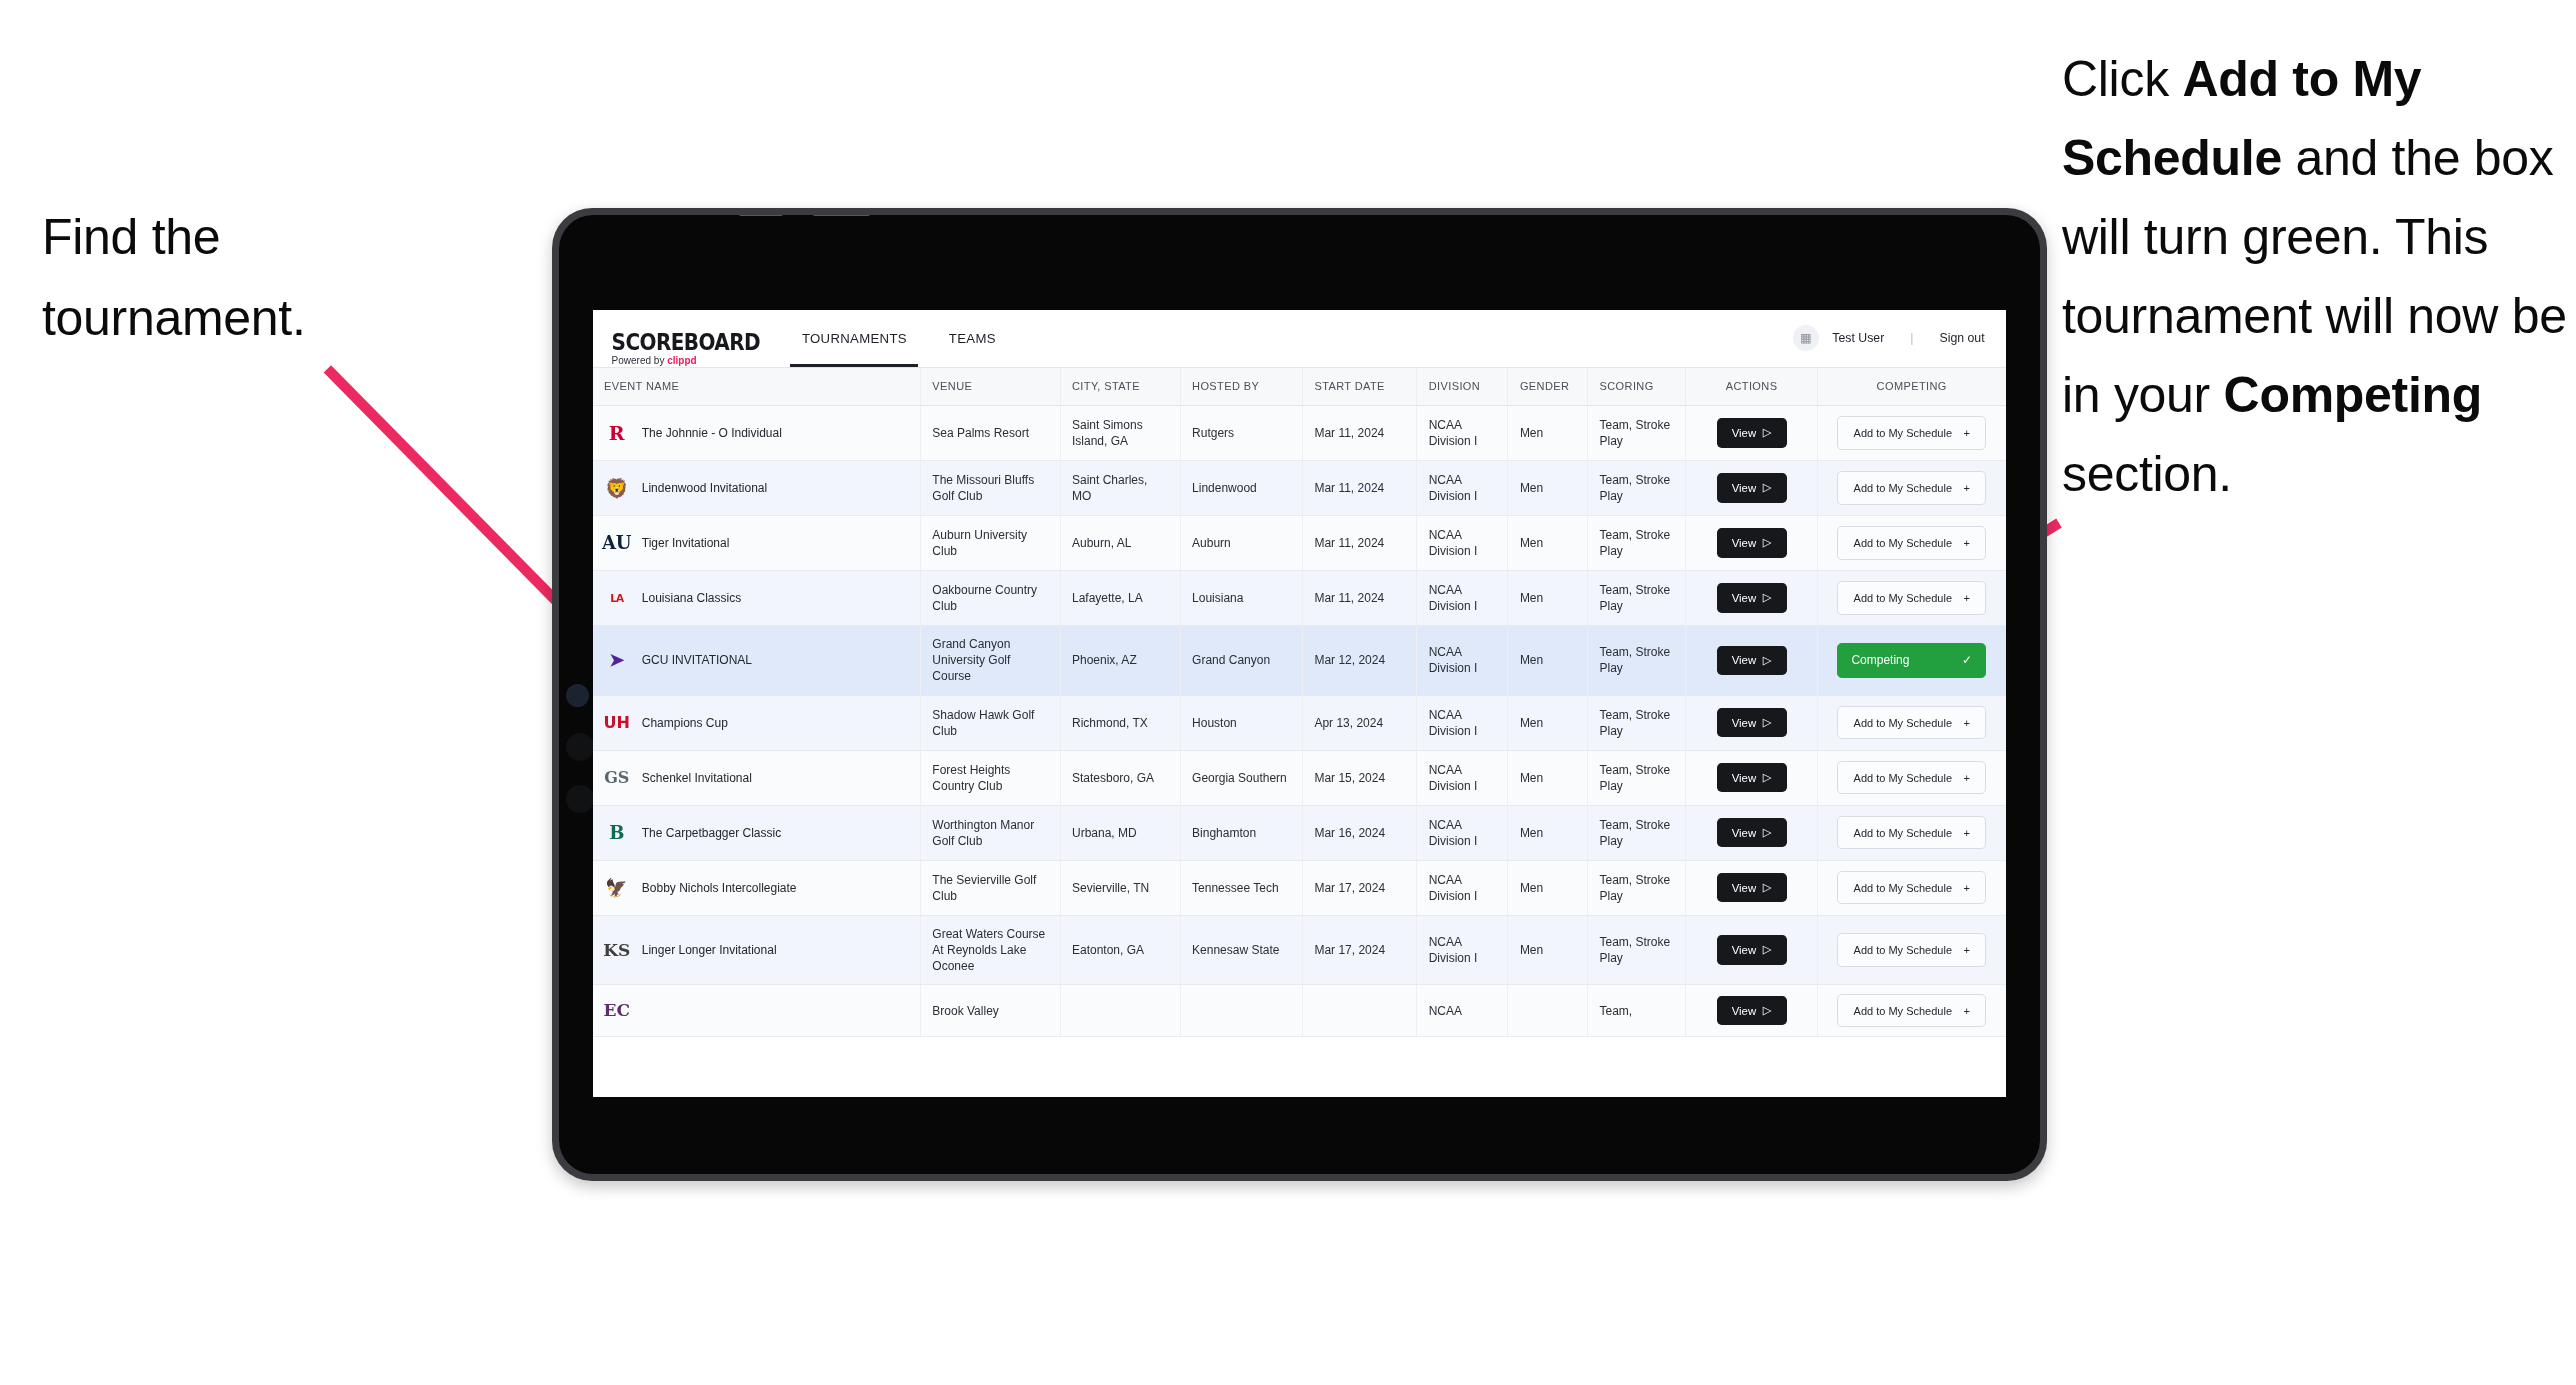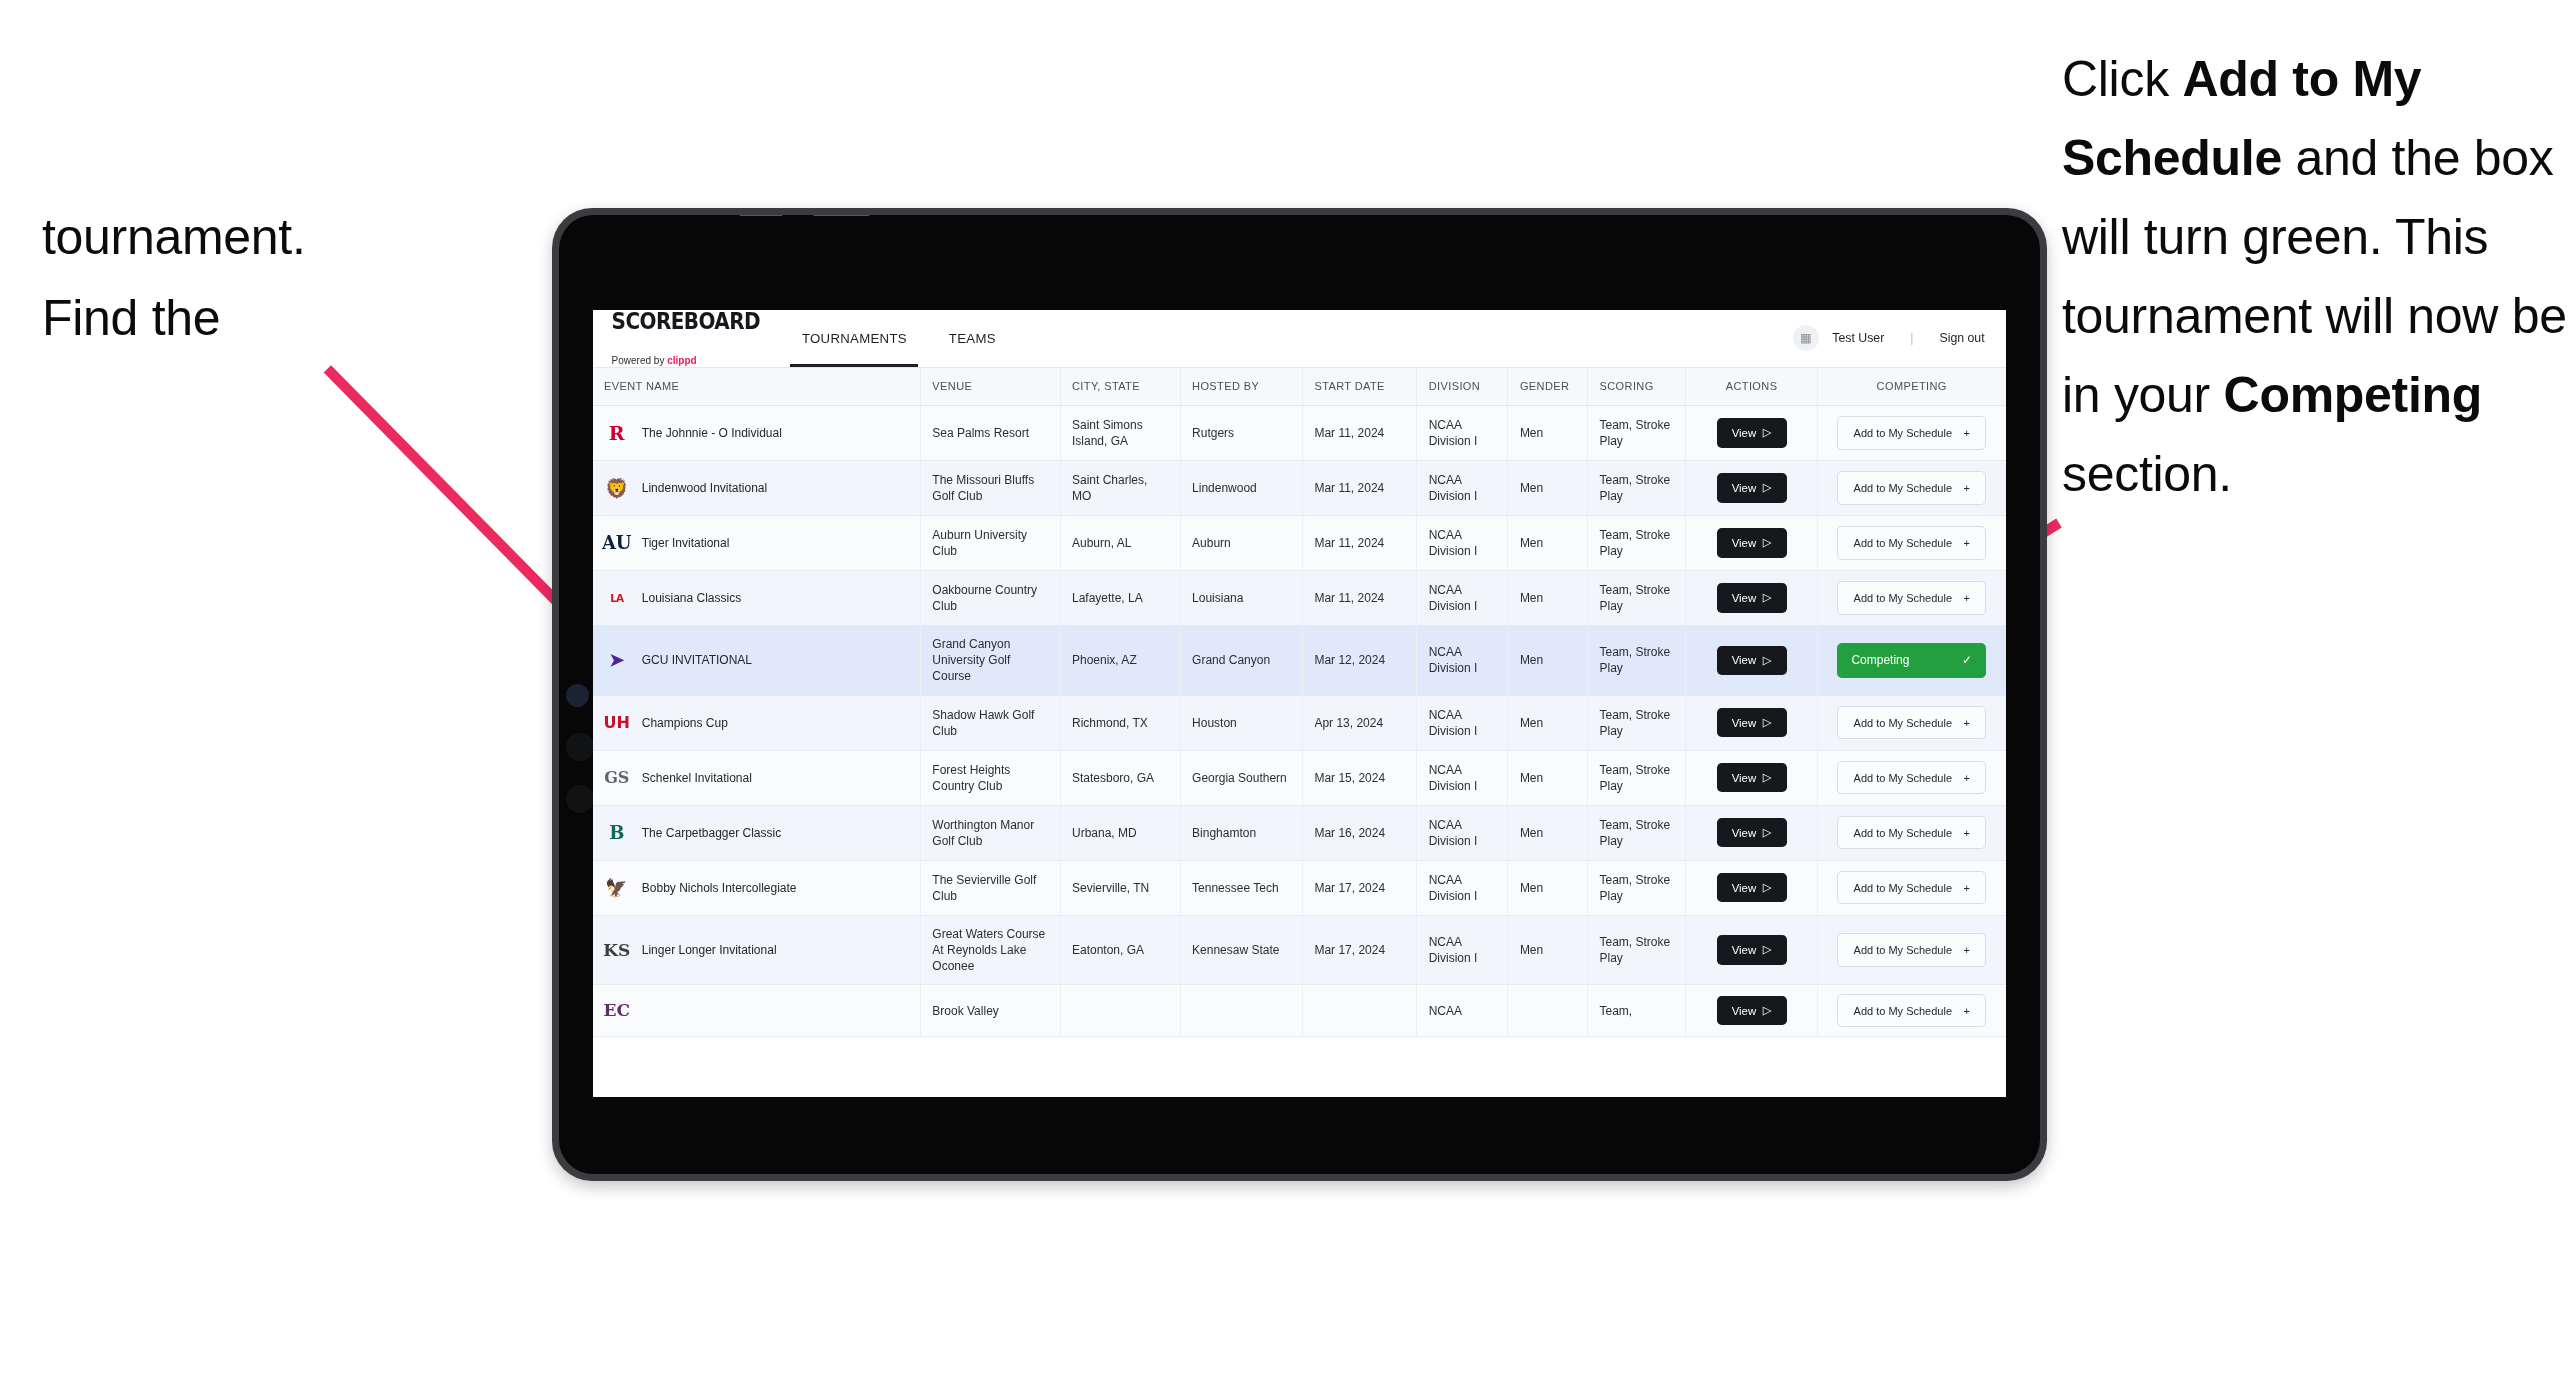--- a/index.html
+++ b/index.html
@@ -79,21 +79,21 @@
   
   #topnav {
     height: 58px;
     background: #fff;
     border-bottom: 0.9px solid #e3e6ea;
     display: flex;
     align-items: stretch;
     position: relative;
   }
   #brand {
-    display: flex; flex-direction: column; justify-content: space-between;
+    display: flex; flex-direction: column; justify-content: flex-end;
     padding: 0 21px 0 19px;
     min-width: 142px;
   }
   #brand-title {
     font-family: "DejaVu Sans", sans-serif;
     font-weight: 700;
     font-size: 20px;
     letter-spacing: -0.6px;
     color: #16181d;
     line-height: 21px;
@@ -241,22 +241,22 @@
     padding-top: 8.5px; padding-bottom: 8.5px;
     height: 26.5px; overflow:hidden;
   }
 </style>
 </head>
 <body>
 
 <div id="stage">
 
   <div class="annot" id="annot-left">
+    <div>Find the</div>
     <div>tournament.</div>
-    <div>Find the</div>
   </div>
 
   <svg class="arrow-svg" id="arrow-left" style="left:312px; top:350px; width:303px; height:312px;" viewBox="0 0 320 330">
     <defs>
       <marker id="ah-l" markerWidth="5" markerHeight="5" refX="1.6" refY="2.5" orient="auto">
         <path d="M0,0 L5,2.5 L0,5 L1.1,2.5 Z" fill="#ec2a62"></path>
       </marker>
     </defs>
     <line x1="16" y1="20" x2="292" y2="300" stroke="#ec2a62" stroke-width="11" marker-end="url(#ah-l)"></line>
   </svg>

